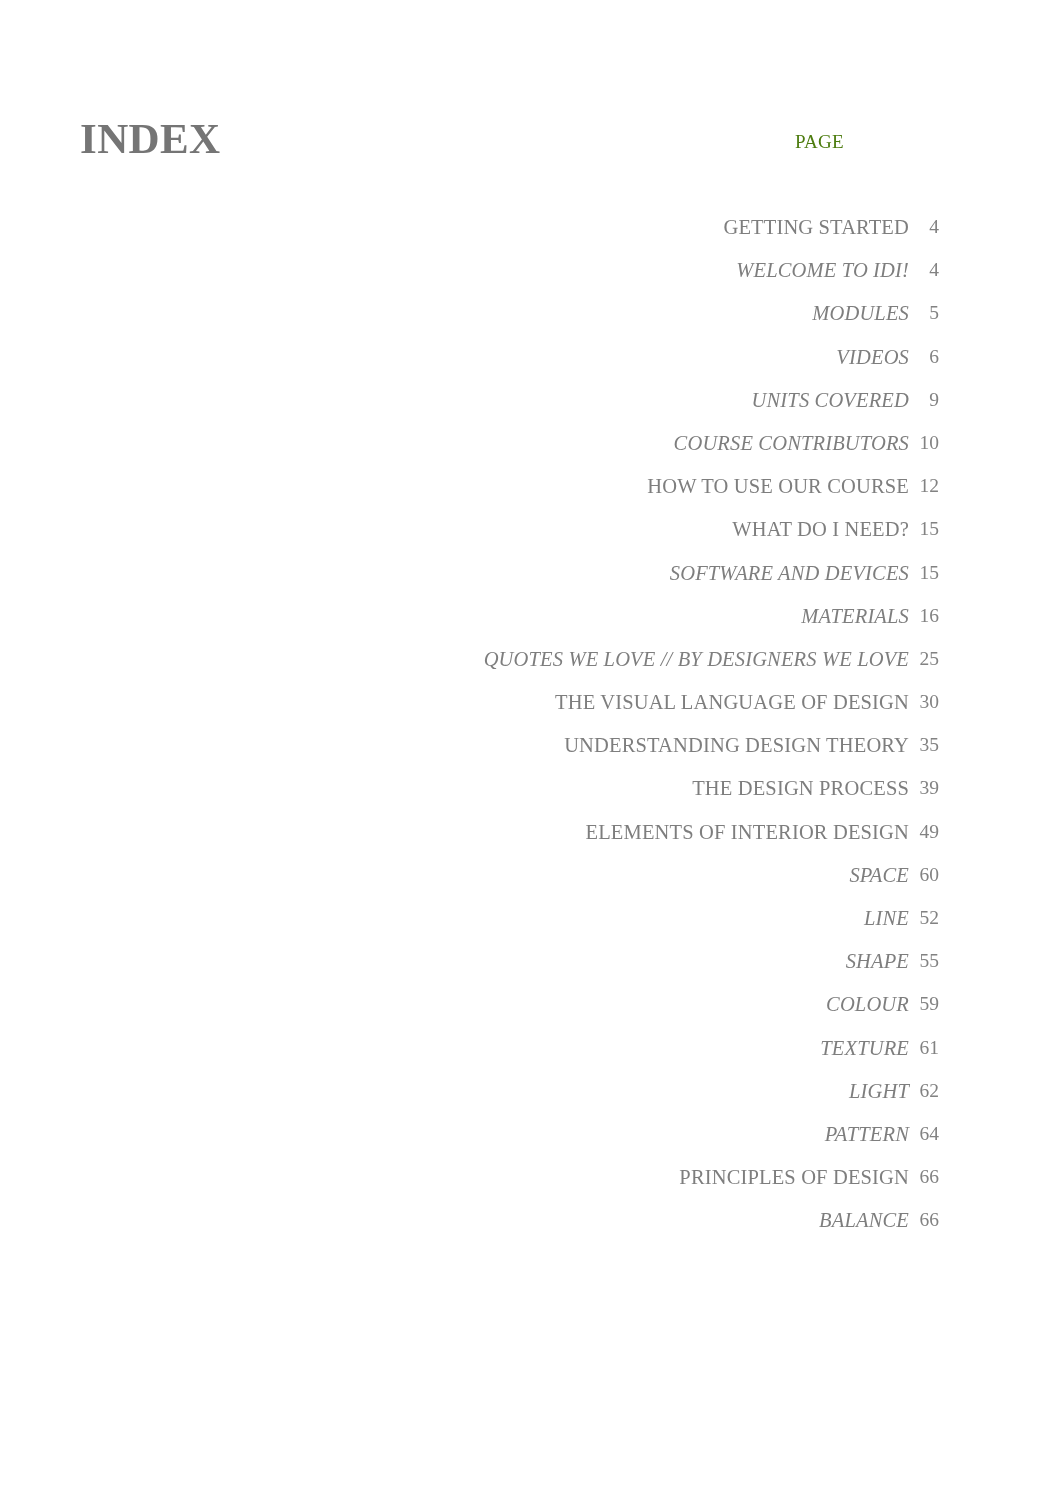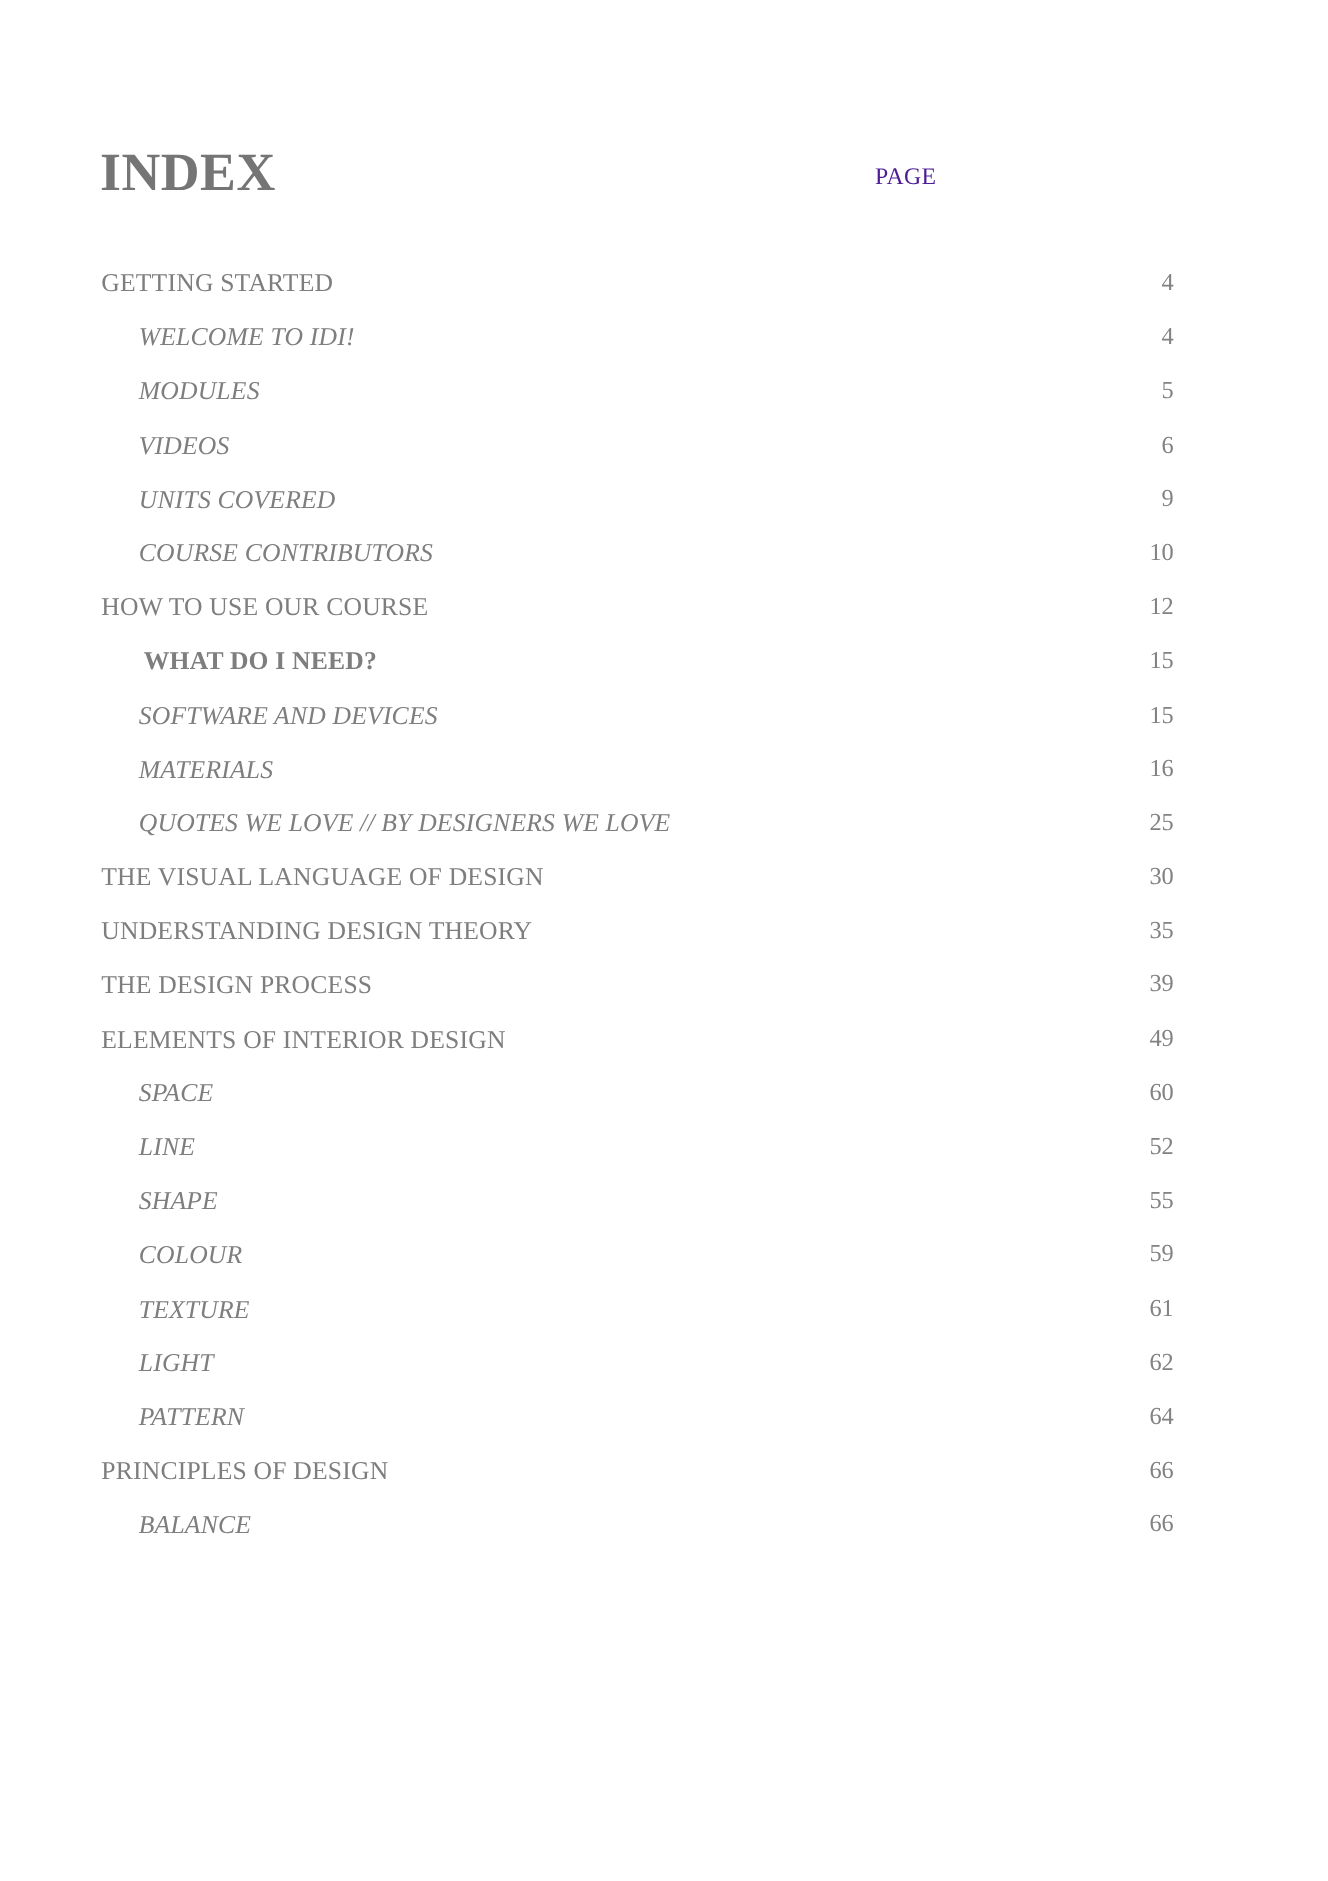--- a/index.html
+++ b/index.html
@@ -31,59 +31,59 @@
     line-height: 1.0;
     color: #757575;
     letter-spacing: 0.4px;
     white-space: nowrap;
   }
   .page-col-header {
     position: absolute;
     left: 700px;
     top: 131px;
     width: 239px;
-    text-align: left;
+    text-align: center;
     font-size: 19px;
-    color: #4c1d95;
+    color: #4d7c0f;
     letter-spacing: 0.3px;
   }
 
   
   .toc {
     position: absolute;
     left: 81px;
     top: 214px;
     width: 858px;
   }
   .toc-row {
     position: relative;
     height: 43.2px;
     display: flex;
     align-items: flex-start;
-    justify-content: space-between;
+    justify-content: flex-end;
     white-space: nowrap;
   }
   .toc-label {
     font-size: 20.5px;
     line-height: 26px;
     color: #7e7e7e;
     letter-spacing: 0.15px;
   }
   .toc-page {
     font-size: 19.5px;
     line-height: 26px;
     color: #828282;
     text-align: right;
     min-width: 30px;
     flex: 0 0 auto;
   }
   
   .lvl-0 .toc-label { padding-left: 0px; }
   .lvl-1 .toc-label { padding-left: 30px; font-style: italic; }
-  .lvl-1b .toc-label { padding-left: 34px; font-weight: bold; }
+  .lvl-1b .toc-label { padding-left: 34px; }
 
   
   .footer {
     position: absolute;
     left: 0;
     right: 0;
     bottom: 0;
     height: 125px;
   }
 </style>

